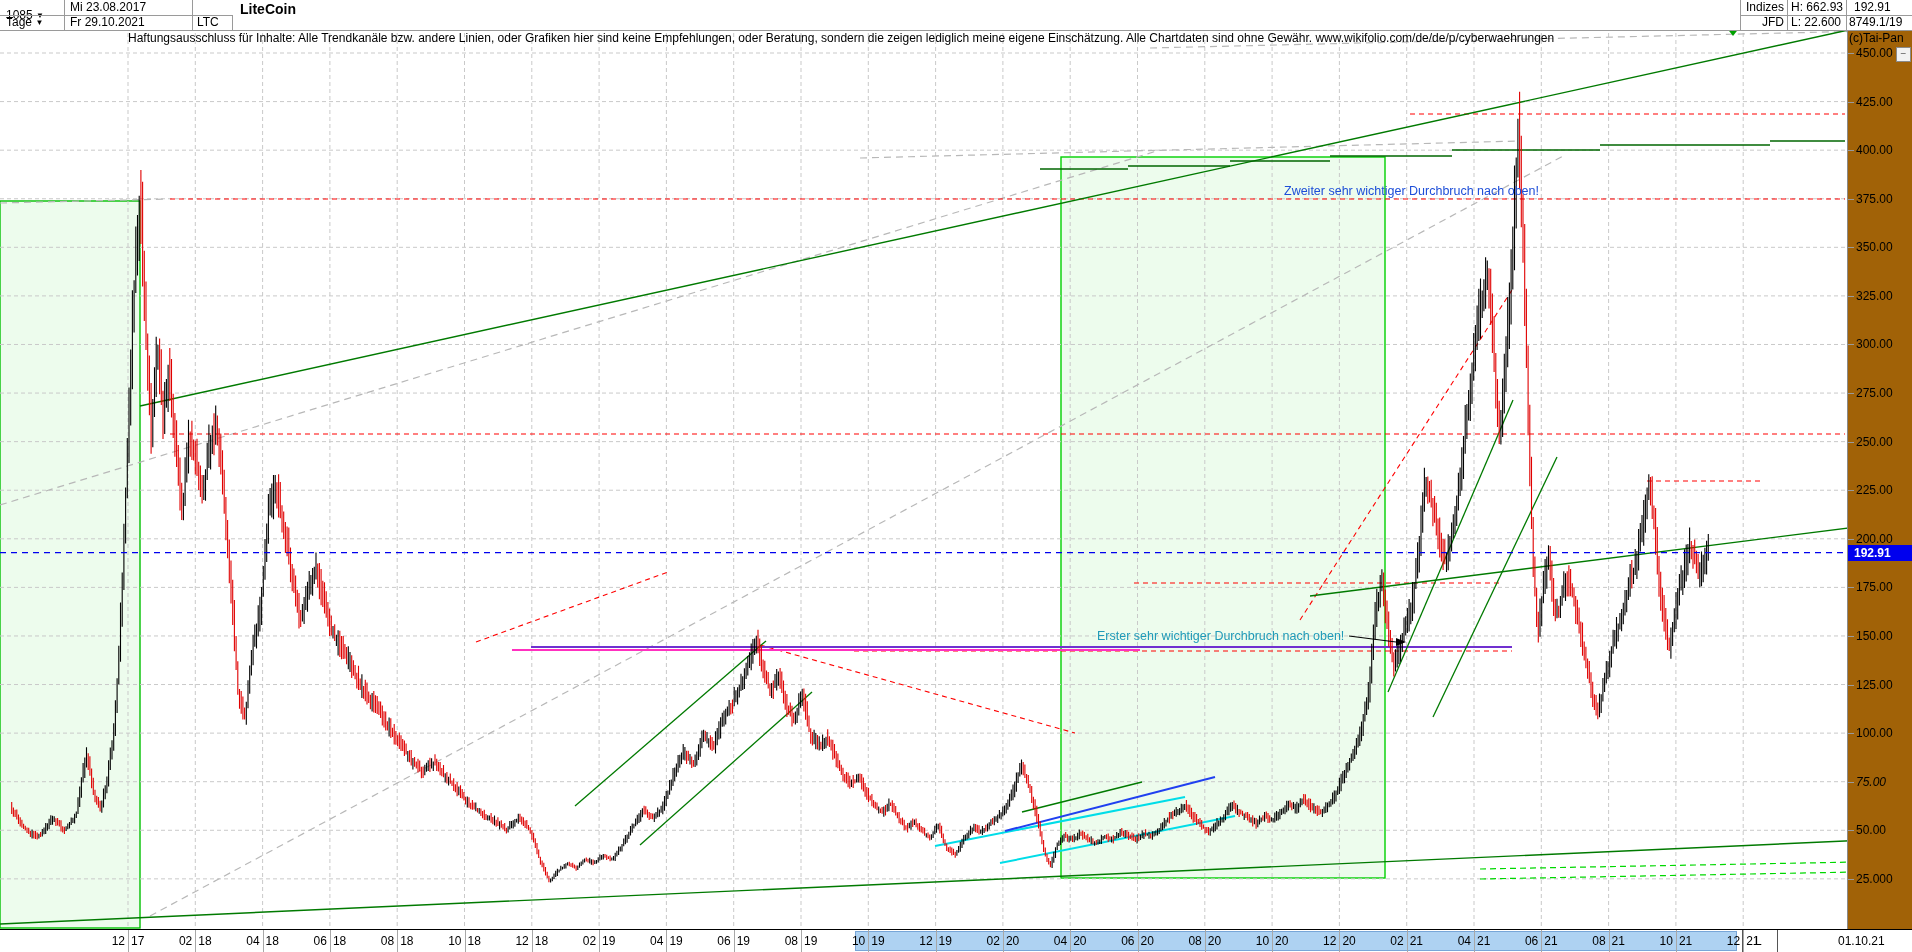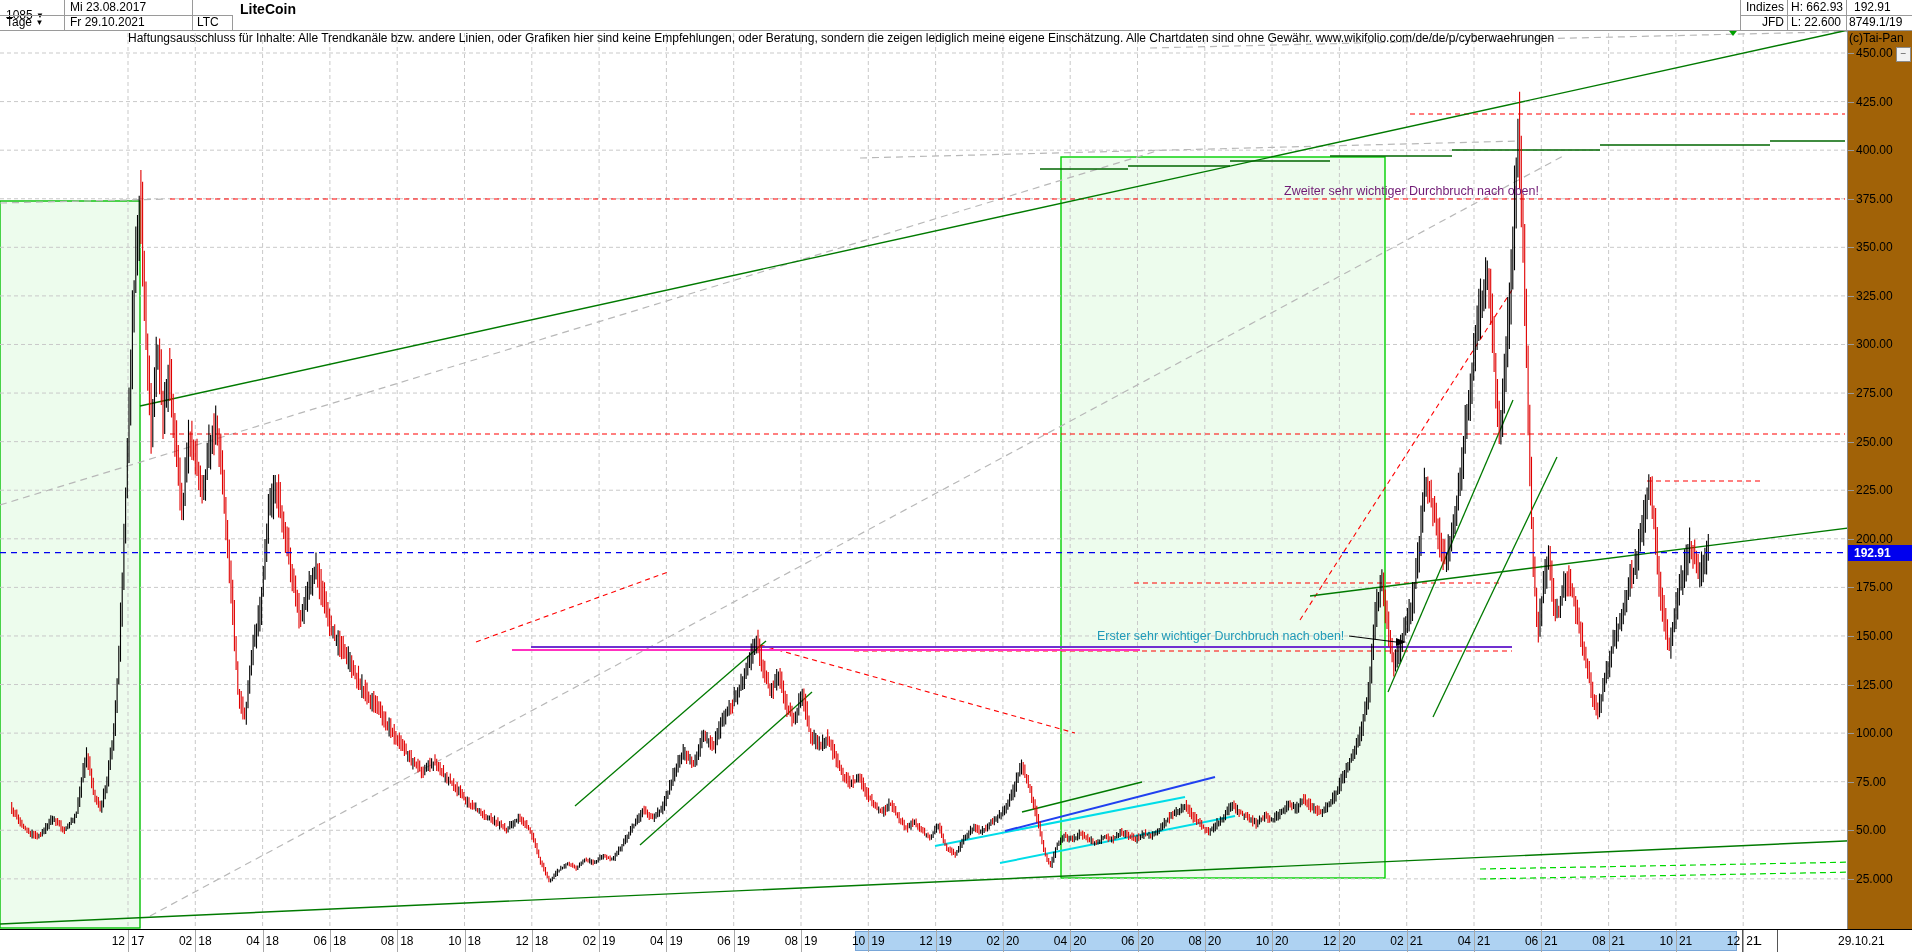--- a/index.html
+++ b/index.html
@@ -123,21 +123,21 @@
       <path d="M32.1 829.6L32.1 838.6M38.9 833.7L38.9 838.6M42.3 829.0L42.3 836.5M44.0 827.4L44.0 834.2M45.7 822.9L45.7 833.9M47.4 823.3L47.4 830.8M49.1 818.7L49.1 829.3M50.8 815.3L50.8 825.0M52.5 815.7L52.5 824.8M54.2 816.2L54.2 822.0M66.1 826.2L66.1 830.9M67.8 823.6L67.8 829.3M69.5 822.1L69.5 828.5M71.2 817.4L71.2 825.1M72.9 817.8L72.9 823.0M74.6 813.7L74.6 823.4M76.3 811.4L76.3 817.9M78.0 797.3L78.0 814.1M79.7 786.5L79.7 806.9M81.4 777.3L81.4 797.8M83.1 763.0L83.1 782.6M84.8 757.4L84.8 777.9M86.5 747.2L86.5 767.4M101.8 800.5L101.8 812.7M103.5 788.5L103.5 807.4M105.2 785.2L105.2 799.3M106.9 776.4L106.9 793.2M108.6 760.2L108.6 786.5M110.3 747.4L110.3 770.0M112.0 740.2L112.0 759.4M113.7 723.3L113.7 750.7M115.4 700.2L115.4 736.0M117.1 678.3L117.1 713.0M118.8 645.7L118.8 684.4M120.5 602.5L120.5 661.8M122.2 572.4L122.2 626.8M123.9 523.8L123.9 589.9M125.6 487.6L125.6 543.4M127.3 437.9L127.3 498.2M129.0 387.5L129.0 463.1M130.7 349.4L130.7 425.5M132.4 290.2L132.4 389.2M134.1 280.2L134.1 332.5M135.8 226.5L135.8 293.1M137.5 215.0L137.5 275.5M139.2 195.7L139.2 261.0M152.8 399.1L152.8 447.2M154.5 367.2L154.5 417.1M156.2 336.7L156.2 397.0M157.9 344.8L157.9 369.8M164.7 382.0L164.7 433.9M166.4 379.1L166.4 407.7M168.1 364.7L168.1 411.9M183.4 492.7L183.4 520.3M185.1 457.3L185.1 506.1M186.8 442.4L186.8 482.4M188.5 419.7L188.5 473.5M203.8 475.1L203.8 499.9M205.5 469.2L205.5 500.7M207.2 442.7L207.2 480.0M208.9 424.5L208.9 468.0M210.6 435.1L210.6 469.6M212.3 425.4L212.3 454.1M215.7 405.4L215.7 444.8M246.3 701.8L246.3 724.7M248.0 680.2L248.0 708.3M249.7 665.6L249.7 693.7M251.4 650.0L251.4 675.5M253.1 634.7L253.1 665.2M254.8 624.4L254.8 646.7M256.5 623.4L256.5 648.4M258.2 605.3L258.2 636.5M259.9 596.8L259.9 631.6M261.6 587.1L261.6 625.0M263.3 566.0L263.3 596.8M265.0 538.9L265.0 579.8M266.7 523.4L266.7 562.1M268.4 494.0L268.4 543.8M270.1 488.0L270.1 515.6M271.8 483.5L271.8 517.4M273.5 475.0L273.5 519.2M275.2 475.1L275.2 503.6M302.4 603.9L302.4 621.6M304.1 596.9L304.1 623.9M305.8 585.9L305.8 610.1M307.5 581.7L307.5 611.7M309.2 571.1L309.2 599.8M310.9 575.1L310.9 594.6M312.6 568.0L312.6 595.8M314.3 566.8L314.3 584.1M316.0 552.4L316.0 579.6M333.0 625.9L333.0 638.6M336.4 634.7L336.4 646.1M338.1 630.3L338.1 655.5M348.3 646.3L348.3 669.2M350.0 652.0L350.0 671.9M361.9 674.3L361.9 698.1M372.1 693.1L372.1 711.4M389.1 717.4L389.1 736.5M407.8 750.9L407.8 761.7M412.9 757.9L412.9 769.5M424.8 764.8L424.8 775.3M426.5 762.7L426.5 771.8M428.2 760.2L428.2 771.1M431.6 758.3L431.6 768.6M433.3 761.4L433.3 771.1M445.2 773.3L445.2 782.6M448.6 776.7L448.6 785.6M458.8 786.5L458.8 795.2M467.3 796.5L467.3 807.5M475.8 802.6L475.8 811.3M479.2 808.1L479.2 813.8M487.7 815.3L487.7 820.4M489.4 815.5L489.4 820.5M494.5 815.5L494.5 825.6M499.6 821.3L499.6 829.4M508.1 826.2L508.1 832.4M509.8 821.1L509.8 829.5M511.5 821.1L511.5 828.2M513.2 820.2L513.2 828.6M514.9 818.9L514.9 826.8M516.6 818.8L516.6 822.6M518.3 813.7L518.3 823.7M550.6 878.4L550.6 882.5M552.3 876.8L552.3 881.2M554.0 873.5L554.0 879.1M555.7 870.8L555.7 877.1M557.4 868.7L557.4 875.9M559.1 869.6L559.1 872.5M560.8 865.8L560.8 870.7M562.5 866.7L562.5 869.6M564.2 864.1L564.2 868.7M565.9 863.3L565.9 868.4M567.6 862.3L567.6 865.4M577.8 865.6L577.8 870.0M579.5 862.4L579.5 867.7M581.2 861.6L581.2 865.9M582.9 859.6L582.9 864.5M584.6 858.6L584.6 862.5M589.7 857.8L589.7 863.6M591.4 859.2L591.4 864.7M594.8 860.3L594.8 864.0M596.5 860.0L596.5 863.7M598.2 857.2L598.2 862.5M599.9 854.6L599.9 860.5M601.6 854.9L601.6 859.7M603.3 854.0L603.3 859.4M611.8 857.6L611.8 860.6M613.5 856.0L613.5 860.4M615.2 852.8L615.2 861.1M616.9 850.8L616.9 856.6M618.6 846.6L618.6 854.9M620.3 846.4L620.3 851.5M622.0 844.0L622.0 851.6M623.7 838.5L623.7 846.2M625.4 834.9L625.4 844.2M627.1 834.6L627.1 842.7M628.8 831.7L628.8 839.1M630.5 826.0L630.5 835.6M632.2 823.5L632.2 832.7M633.9 823.8L633.9 828.5M635.6 818.4L635.6 826.3M637.3 814.8L637.3 824.6M639.0 813.3L639.0 822.9M640.7 810.1L640.7 821.8M642.4 808.3L642.4 817.3M654.3 813.6L654.3 822.1M656.0 812.1L656.0 818.7M657.7 807.4L657.7 817.3M659.4 809.4L659.4 816.7M661.1 805.7L661.1 812.7M662.8 801.6L662.8 814.3M664.5 796.0L664.5 810.8M666.2 791.1L666.2 805.9M667.9 790.4L667.9 798.9M669.6 780.0L669.6 794.7M671.3 779.4L671.3 790.4M673.0 768.1L673.0 786.0M674.7 767.6L674.7 781.2M676.4 763.5L676.4 776.7M678.1 755.1L678.1 772.6M679.8 754.7L679.8 767.7M681.5 752.6L681.5 764.2M683.2 744.1L683.2 759.8M684.9 747.0L684.9 760.6M690.0 753.9L690.0 764.5M695.1 754.5L695.1 767.1M696.8 751.5L696.8 765.5M698.5 744.3L698.5 760.1M700.2 738.0L700.2 756.7M701.9 730.6L701.9 748.2M703.6 729.8L703.6 742.0M707.0 732.1L707.0 743.5M708.7 738.3L708.7 747.6M715.5 731.3L715.5 753.6M717.2 728.0L717.2 745.3M718.9 721.3L718.9 739.4M720.6 717.3L720.6 738.6M722.3 712.8L722.3 726.8M724.0 710.6L724.0 726.5M725.7 708.7L725.7 724.4M727.4 706.4L727.4 716.6M729.1 699.9L729.1 715.7M734.2 687.0L734.2 706.3M735.9 690.2L735.9 702.2M737.6 687.2L737.6 704.6M739.3 684.6L739.3 697.6M741.0 673.8L741.0 691.0M742.7 676.3L742.7 690.1M744.4 668.2L744.4 688.9M746.1 662.8L746.1 679.0M747.8 655.9L747.8 675.5M749.5 652.2L749.5 668.1M751.2 643.4L751.2 670.2M752.9 639.0L752.9 663.8M754.6 638.6L754.6 655.1M756.3 635.7L756.3 653.6M771.6 683.1L771.6 698.0M775.0 674.1L775.0 688.1M776.7 669.0L776.7 690.4M778.4 671.4L778.4 685.7M795.4 711.5L795.4 724.6M797.1 707.7L797.1 722.9M798.8 693.2L798.8 715.4M800.5 691.6L800.5 707.8M802.2 688.8L802.2 705.9M814.1 729.8L814.1 744.3M815.8 732.9L815.8 749.2M819.2 736.2L819.2 750.4M822.6 734.4L822.6 751.1M824.3 738.1L824.3 749.0M826.0 736.7L826.0 748.2M851.5 779.5L851.5 787.1M856.6 774.2L856.6 782.5M858.3 773.7L858.3 782.6M878.7 806.6L878.7 813.6M883.8 806.6L883.8 816.8M887.2 803.7L887.2 811.7M888.9 798.6L888.9 811.2M909.3 822.8L909.3 828.2M911.0 820.4L911.0 829.8M914.4 819.6L914.4 824.9M926.3 833.2L926.3 837.6M931.4 834.3L931.4 839.7M933.1 831.3L933.1 838.1M934.8 825.8L934.8 834.3M936.5 823.6L936.5 832.8M938.2 823.7L938.2 829.6M956.9 850.0L956.9 855.8M958.6 846.0L958.6 852.8M960.3 841.7L960.3 851.8M962.0 838.8L962.0 848.0M963.7 834.9L963.7 844.4M965.4 834.6L965.4 840.6M967.1 832.7L967.1 839.5M968.8 830.4L968.8 838.4M970.5 825.8L970.5 835.2M972.2 827.5L972.2 833.7M973.9 823.8L973.9 831.2M980.7 829.5L980.7 833.7M982.4 826.1L982.4 835.1M984.1 827.9L984.1 833.0M987.5 823.6L987.5 831.4M989.2 822.3L989.2 829.5M990.9 819.3L990.9 826.0M994.3 816.3L994.3 825.2M996.0 816.3L996.0 821.7M997.7 814.6L997.7 823.0M999.4 809.9L999.4 818.6M1001.1 812.2L1001.1 819.5M1002.8 806.5L1002.8 816.4M1004.5 805.5L1004.5 815.2M1006.2 803.1L1006.2 813.4M1007.9 799.4L1007.9 809.8M1009.6 793.7L1009.6 806.7M1011.3 789.4L1011.3 800.7M1013.0 784.5L1013.0 800.3M1014.7 781.4L1014.7 797.2M1016.4 772.5L1016.4 791.7M1018.1 772.2L1018.1 783.0M1019.8 762.9L1019.8 776.6M1021.5 759.6L1021.5 774.4M1052.1 856.8L1052.1 868.1M1053.8 851.8L1053.8 862.7M1055.5 847.3L1055.5 857.9M1057.2 842.4L1057.2 850.0M1058.9 840.4L1058.9 846.1M1060.6 837.5L1060.6 844.9M1062.3 835.2L1062.3 842.8M1064.0 833.8L1064.0 841.6M1069.1 835.7L1069.1 842.5M1070.8 835.5L1070.8 840.7M1074.2 833.9L1074.2 842.2M1075.9 836.2L1075.9 840.2M1077.6 832.7L1077.6 840.6M1079.3 829.6L1079.3 839.3M1091.2 836.3L1091.2 844.2M1094.6 841.2L1094.6 845.8M1098.0 839.3L1098.0 844.5M1099.7 839.4L1099.7 843.9M1101.4 834.8L1101.4 844.1M1103.1 835.9L1103.1 840.3M1104.8 834.9L1104.8 838.8M1111.6 836.4L1111.6 842.4M1115.0 836.1L1115.0 839.4M1116.7 832.1L1116.7 838.6M1118.4 833.0L1118.4 837.9M1120.1 829.1L1120.1 837.1M1125.2 829.9L1125.2 837.9M1137.1 834.7L1137.1 843.6M1140.5 834.5L1140.5 840.0M1142.2 830.6L1142.2 838.2M1143.9 832.3L1143.9 839.0M1147.3 833.5L1147.3 835.7M1149.0 831.7L1149.0 838.7M1152.4 831.3L1152.4 839.8M1154.1 831.3L1154.1 836.5M1155.8 830.4L1155.8 835.5M1157.5 828.4L1157.5 835.5M1159.2 828.1L1159.2 833.9M1160.9 823.2L1160.9 831.3M1162.6 822.3L1162.6 830.2M1164.3 817.9L1164.3 828.5M1166.0 819.7L1166.0 826.6M1167.7 817.6L1167.7 822.5M1171.1 812.1L1171.1 818.7M1174.5 809.4L1174.5 815.9M1176.2 807.1L1176.2 816.8M1177.9 809.1L1177.9 815.1M1179.6 808.0L1179.6 815.2M1181.3 803.7L1181.3 813.2M1183.0 804.3L1183.0 812.4M1184.7 803.9L1184.7 810.1M1210.2 828.3L1210.2 835.8M1211.9 826.5L1211.9 831.2M1213.6 823.4L1213.6 832.4M1215.3 822.5L1215.3 831.2M1217.0 817.9L1217.0 829.6M1218.7 820.5L1218.7 826.5M1220.4 816.4L1220.4 825.7M1222.1 817.3L1222.1 822.5M1223.8 814.3L1223.8 822.6M1225.5 810.1L1225.5 820.2M1227.2 806.6L1227.2 815.3M1228.9 803.2L1228.9 815.2M1230.6 802.5L1230.6 811.7M1232.3 802.1L1232.3 810.9M1237.4 804.7L1237.4 815.1M1244.2 813.6L1244.2 820.1M1251.0 817.3L1251.0 822.8M1254.4 817.8L1254.4 824.2M1257.8 819.6L1257.8 827.3M1259.5 815.5L1259.5 824.6M1261.2 817.6L1261.2 822.2M1264.6 811.9L1264.6 821.7M1271.4 817.2L1271.4 821.5M1273.1 818.0L1273.1 822.6M1274.8 812.5L1274.8 822.6M1276.5 810.9L1276.5 820.8M1278.2 811.8L1278.2 820.6M1279.9 809.1L1279.9 819.3M1281.6 808.8L1281.6 814.9M1283.3 807.4L1283.3 813.8M1285.0 805.3L1285.0 814.2M1286.7 800.8L1286.7 812.2M1288.4 800.8L1288.4 810.6M1293.5 801.9L1293.5 808.9M1295.2 803.8L1295.2 813.6M1296.9 801.8L1296.9 813.7M1298.6 803.3L1298.6 812.7M1300.3 798.2L1300.3 807.2M1302.0 798.4L1302.0 805.3M1313.9 803.3L1313.9 813.4M1322.4 808.9L1322.4 817.0M1324.1 806.4L1324.1 813.5M1325.8 802.2L1325.8 813.0M1327.5 802.5L1327.5 812.2M1329.2 801.3L1329.2 807.2M1330.9 798.9L1330.9 806.8M1332.6 792.5L1332.6 804.4M1334.3 790.6L1334.3 803.8M1336.0 790.5L1336.0 801.5M1337.7 786.3L1337.7 794.9M1339.4 777.8L1339.4 793.9M1341.1 773.8L1341.1 791.3M1342.8 771.1L1342.8 783.5M1344.5 770.1L1344.5 783.2M1346.2 763.0L1346.2 778.0M1347.9 761.9L1347.9 772.6M1349.6 758.0L1349.6 770.5M1351.3 753.4L1351.3 762.8M1353.0 748.9L1353.0 761.1M1354.7 745.7L1354.7 759.0M1356.4 738.1L1356.4 754.7M1358.1 734.5L1358.1 747.5M1359.8 726.4L1359.8 746.0M1361.5 721.5L1361.5 741.3M1363.2 714.0L1363.2 735.9M1364.9 701.5L1364.9 721.4M1366.6 697.3L1366.6 715.1M1368.3 682.0L1368.3 709.4M1370.0 666.5L1370.0 702.6M1371.7 643.8L1371.7 683.4M1373.4 624.6L1373.4 659.9M1375.1 602.1L1375.1 639.5M1376.8 588.7L1376.8 626.9M1378.5 592.1L1378.5 611.3M1380.2 575.1L1380.2 607.5M1381.9 569.3L1381.9 591.2M1395.5 649.2L1395.5 671.6M1397.2 645.3L1397.2 667.5M1398.9 640.3L1398.9 664.3M1400.6 634.8L1400.6 661.7M1402.3 633.1L1402.3 652.0M1404.0 617.4L1404.0 641.4M1405.7 616.2L1405.7 635.4M1407.4 607.9L1407.4 633.0M1409.1 599.0L1409.1 631.6M1410.8 602.6L1410.8 624.2M1412.5 582.0L1412.5 621.0M1414.2 581.9L1414.2 613.5M1415.9 557.9L1415.9 589.1M1417.6 542.2L1417.6 578.6M1419.3 536.1L1419.3 572.5M1421.0 505.6L1421.0 556.1M1422.7 492.2L1422.7 532.7M1424.4 467.8L1424.4 511.7M1426.1 477.0L1426.1 496.7M1446.5 553.1L1446.5 571.9M1448.2 534.2L1448.2 570.3M1449.9 535.9L1449.9 561.6M1451.6 522.6L1451.6 551.5M1453.3 514.3L1453.3 538.4M1455.0 505.9L1455.0 534.0M1456.7 495.4L1456.7 526.1M1458.4 472.7L1458.4 510.5M1460.1 467.5L1460.1 495.9M1461.8 447.3L1461.8 490.7M1463.5 436.1L1463.5 479.0M1465.2 405.1L1465.2 453.7M1466.9 404.0L1466.9 438.9M1468.6 390.1L1468.6 420.6M1470.3 373.5L1470.3 421.0M1472.0 362.6L1472.0 404.0M1473.7 333.0L1473.7 380.8M1475.4 324.9L1475.4 371.3M1477.1 305.4L1477.1 350.0M1478.8 288.7L1478.8 340.9M1480.5 278.6L1480.5 338.8M1482.2 290.6L1482.2 318.0M1483.9 279.3L1483.9 311.3M1485.6 257.3L1485.6 308.7M1487.3 260.6L1487.3 289.9M1500.9 410.1L1500.9 444.5M1502.6 378.5L1502.6 436.9M1504.3 353.8L1504.3 413.4M1506.0 336.2L1506.0 392.0M1507.7 296.9L1507.7 367.3M1509.4 282.5L1509.4 349.1M1511.1 249.3L1511.1 324.4M1512.8 226.5L1512.8 289.5M1514.5 165.4L1514.5 270.2M1516.2 157.6L1516.2 228.5M1517.9 118.8L1517.9 177.4M1540.0 598.4L1540.0 636.7M1541.7 596.3L1541.7 626.3M1543.4 570.9L1543.4 603.3M1545.1 559.1L1545.1 594.1M1546.8 556.4L1546.8 588.8M1548.5 545.2L1548.5 569.8M1557.0 598.8L1557.0 618.3M1560.4 596.1L1560.4 618.1M1562.1 585.3L1562.1 605.7M1563.8 571.2L1563.8 597.8M1565.5 573.3L1565.5 601.0M1599.5 693.5L1599.5 717.2M1601.2 694.3L1601.2 713.1M1602.9 677.9L1602.9 701.5M1604.6 672.7L1604.6 691.9M1606.3 661.1L1606.3 683.4M1608.0 661.2L1608.0 679.0M1609.7 650.7L1609.7 677.3M1611.4 646.3L1611.4 667.6M1613.1 629.7L1613.1 653.7M1614.8 629.9L1614.8 646.4M1616.5 616.9L1616.5 648.7M1618.2 623.4L1618.2 641.5M1619.9 613.0L1619.9 629.6M1621.6 609.0L1621.6 631.2M1623.3 602.7L1623.3 624.2M1625.0 589.9L1625.0 615.6M1626.7 589.9L1626.7 612.2M1628.4 577.3L1628.4 599.9M1630.1 563.9L1630.1 596.8M1633.5 567.8L1633.5 584.0M1635.2 549.0L1635.2 575.0M1636.9 551.1L1636.9 579.1M1638.6 529.0L1638.6 570.4M1640.3 523.0L1640.3 551.6M1642.0 515.1L1642.0 542.2M1643.7 500.0L1643.7 545.7M1645.4 494.4L1645.4 532.8M1647.1 487.4L1647.1 519.3M1648.8 474.3L1648.8 500.0M1670.9 627.5L1670.9 658.8M1672.6 622.1L1672.6 646.0M1674.3 608.2L1674.3 632.3M1676.0 592.1L1676.0 629.0M1677.7 588.1L1677.7 619.6M1679.4 574.0L1679.4 605.4M1681.1 565.3L1681.1 590.6M1682.8 570.3L1682.8 594.9M1684.5 549.2L1684.5 588.1M1686.2 544.6L1686.2 581.4M1687.9 544.1L1687.9 575.3M1689.6 527.6L1689.6 563.3M1699.8 562.2L1699.8 587.6M1701.5 551.6L1701.5 586.3M1703.2 554.7L1703.2 582.2M1704.9 547.7L1704.9 574.2M1706.6 540.7L1706.6 574.4M1708.3 534.0L1708.3 560.8" stroke="#000000" stroke-width="1.1" fill="none"></path>
       <path d="M11.7 802.1L11.7 813.9M13.4 807.6L13.4 816.8M15.1 809.8L15.1 817.1M16.8 809.4L16.8 819.5M18.5 814.6L18.5 824.1M20.2 817.2L20.2 826.6M21.9 819.7L21.9 827.7M23.6 823.8L23.6 829.0M25.3 825.8L25.3 830.6M27.0 827.4L27.0 833.1M28.7 827.8L28.7 833.9M30.4 831.0L30.4 836.9M33.8 830.8L33.8 838.5M35.5 830.9L35.5 839.1M37.2 832.5L37.2 839.6M40.6 831.9L40.6 837.0M55.9 818.3L55.9 825.9M57.6 818.0L57.6 825.4M59.3 819.9L59.3 826.5M61.0 820.3L61.0 831.4M62.7 826.2L62.7 832.6M64.4 826.7L64.4 833.9M88.2 753.2L88.2 769.9M89.9 756.3L89.9 775.8M91.6 768.4L91.6 788.2M93.3 777.7L93.3 795.0M95.0 789.7L95.0 802.3M96.7 795.8L96.7 804.8M98.4 796.9L98.4 807.8M100.1 800.8L100.1 811.5M140.9 170.0L140.9 243.9M142.6 181.7L142.6 286.5M144.3 250.8L144.3 321.0M146.0 281.6L146.0 349.9M147.7 333.4L147.7 390.7M149.4 355.4L149.4 415.2M151.1 382.9L151.1 453.8M159.6 338.5L159.6 394.2M161.3 349.3L161.3 405.0M163.0 390.7L163.0 438.9M169.8 347.9L169.8 401.0M171.5 359.0L171.5 417.4M173.2 393.8L173.2 438.0M174.9 412.9L174.9 456.7M176.6 420.2L176.6 467.0M178.3 444.9L178.3 485.8M180.0 457.4L180.0 510.4M181.7 482.8L181.7 519.9M190.2 431.6L190.2 456.7M191.9 420.8L191.9 459.9M193.6 439.4L193.6 460.6M195.3 440.7L195.3 474.5M197.0 438.8L197.0 476.0M198.7 461.8L198.7 490.1M200.4 465.5L200.4 497.0M202.1 475.1L202.1 503.4M214.0 413.2L214.0 455.3M217.4 415.5L217.4 445.5M219.1 428.3L219.1 467.1M220.8 433.6L220.8 474.6M222.5 450.3L222.5 494.6M224.2 469.7L224.2 513.8M225.9 497.0L225.9 540.3M227.6 520.0L227.6 558.3M229.3 539.5L229.3 583.2M231.0 560.6L231.0 603.5M232.7 579.7L232.7 625.1M234.4 600.0L234.4 651.3M236.1 636.0L236.1 670.0M237.8 661.3L237.8 694.8M239.5 688.9L239.5 708.8M241.2 691.1L241.2 713.8M242.9 696.5L242.9 719.6M244.6 707.5L244.6 719.5M276.9 482.2L276.9 508.6M278.6 474.2L278.6 517.6M280.3 482.0L280.3 518.3M282.0 505.2L282.0 532.6M283.7 511.6L283.7 539.1M285.4 522.0L285.4 553.0M287.1 526.4L287.1 556.2M288.8 527.6L288.8 564.5M290.5 547.4L290.5 582.3M292.2 564.1L292.2 591.3M293.9 568.6L293.9 593.0M295.6 575.4L295.6 606.4M297.3 589.7L297.3 612.8M299.0 593.1L299.0 628.4M300.7 610.1L300.7 627.1M317.7 563.5L317.7 587.6M319.4 563.1L319.4 599.2M321.1 569.1L321.1 605.2M322.8 580.8L322.8 607.0M324.5 582.2L324.5 613.4M326.2 591.2L326.2 617.8M327.9 601.9L327.9 626.6M329.6 608.6L329.6 636.0M331.3 615.6L331.3 635.5M334.7 624.3L334.7 640.9M339.8 630.8L339.8 657.1M341.5 636.1L341.5 659.3M343.2 636.0L343.2 659.0M344.9 644.0L344.9 658.8M346.6 647.1L346.6 664.3M351.7 655.2L351.7 678.0M353.4 660.3L353.4 675.7M355.1 665.1L355.1 679.2M356.8 672.8L356.8 688.5M358.5 665.8L358.5 690.1M360.2 678.6L360.2 690.0M363.6 685.9L363.6 698.8M365.3 679.7L365.3 701.2M367.0 682.4L367.0 704.5M368.7 691.5L368.7 702.9M370.4 694.8L370.4 709.3M373.8 691.0L373.8 712.4M375.5 695.2L375.5 713.1M377.2 695.9L377.2 714.1M378.9 701.2L378.9 714.9M380.6 701.5L380.6 718.1M382.3 705.5L382.3 725.5M384.0 711.2L384.0 727.4M385.7 711.6L385.7 730.6M387.4 721.3L387.4 730.5M390.8 718.2L390.8 737.9M392.5 727.7L392.5 736.9M394.2 724.1L394.2 744.4M395.9 731.0L395.9 744.8M397.6 735.2L397.6 746.3M399.3 732.5L399.3 749.1M401.0 735.2L401.0 751.1M402.7 739.1L402.7 751.0M404.4 740.6L404.4 756.1M406.1 743.6L406.1 754.4M409.5 750.2L409.5 762.2M411.2 750.0L411.2 765.5M414.6 757.0L414.6 766.7M416.3 761.4L416.3 768.4M418.0 758.7L418.0 772.5M419.7 760.6L419.7 771.5M421.4 766.8L421.4 778.2M423.1 766.4L423.1 778.1M429.9 757.7L429.9 772.0M435.0 754.2L435.0 765.4M436.7 758.7L436.7 771.1M438.4 761.9L438.4 771.6M440.1 762.1L440.1 775.2M441.8 768.1L441.8 776.3M443.5 765.1L443.5 777.3M446.9 772.1L446.9 783.6M450.3 773.4L450.3 783.7M452.0 780.6L452.0 785.9M453.7 778.3L453.7 791.1M455.4 784.3L455.4 792.2M457.1 782.0L457.1 796.3M460.5 785.2L460.5 797.9M462.2 788.9L462.2 798.5M463.9 791.9L463.9 800.6M465.6 796.8L465.6 804.5M469.0 797.2L469.0 807.8M470.7 802.8L470.7 809.2M472.4 800.0L472.4 809.7M474.1 802.6L474.1 809.5M477.5 807.9L477.5 812.4M480.9 808.4L480.9 816.1M482.6 810.9L482.6 818.2M484.3 809.8L484.3 819.9M486.0 814.0L486.0 819.9M491.1 813.0L491.1 822.8M492.8 816.9L492.8 824.3M496.2 819.7L496.2 826.8M497.9 817.3L497.9 826.0M501.3 820.2L501.3 827.8M503.0 824.1L503.0 829.6M504.7 823.0L504.7 831.3M506.4 827.8L506.4 833.5M520.0 813.7L520.0 822.0M521.7 816.6L521.7 824.5M523.4 817.2L523.4 825.9M525.1 820.4L525.1 828.1M526.8 820.1L526.8 828.8M528.5 825.1L528.5 830.2M530.2 827.3L530.2 833.7M531.9 830.0L531.9 839.7M533.6 832.7L533.6 842.5M535.3 838.3L535.3 848.0M537.0 843.1L537.0 854.2M538.7 849.5L538.7 857.9M540.4 856.8L540.4 864.7M542.1 860.4L542.1 867.2M543.8 862.8L543.8 871.4M545.5 867.1L545.5 875.5M547.2 871.7L547.2 878.2M548.9 875.8L548.9 882.2M569.3 861.8L569.3 866.3M571.0 863.2L571.0 867.0M572.7 862.7L572.7 867.8M574.4 864.4L574.4 868.6M576.1 865.5L576.1 870.7M586.3 857.6L586.3 861.6M588.0 858.8L588.0 862.6M593.1 859.4L593.1 865.2M605.0 854.0L605.0 857.8M606.7 854.7L606.7 860.0M608.4 856.2L608.4 859.1M610.1 855.4L610.1 861.2M644.1 805.8L644.1 814.4M645.8 806.3L645.8 814.6M647.5 809.6L647.5 817.7M649.2 811.9L649.2 820.0M650.9 813.0L650.9 819.0M652.6 813.6L652.6 819.3M686.6 750.7L686.6 764.1M688.3 750.8L688.3 760.7M691.7 756.5L691.7 768.0M693.4 760.0L693.4 766.8M705.3 730.8L705.3 741.2M710.4 735.3L710.4 749.8M712.1 737.0L712.1 750.9M713.8 741.0L713.8 749.8M730.8 703.1L730.8 714.5M732.5 699.4L732.5 713.6M758.0 629.7L758.0 653.3M759.7 638.6L759.7 666.0M761.4 645.5L761.4 671.6M763.1 659.4L763.1 678.2M764.8 660.8L764.8 682.7M766.5 670.4L766.5 684.1M768.2 671.9L768.2 688.5M769.9 683.5L769.9 695.9M773.3 680.4L773.3 699.1M780.1 667.9L780.1 688.7M781.8 671.4L781.8 693.1M783.5 680.6L783.5 703.6M785.2 690.8L785.2 709.8M786.9 693.9L786.9 716.9M788.6 705.6L788.6 714.8M790.3 702.5L790.3 716.6M792.0 705.8L792.0 726.4M793.7 712.8L793.7 723.2M803.9 688.4L803.9 711.6M805.6 693.7L805.6 719.8M807.3 701.3L807.3 726.6M809.0 715.4L809.0 732.0M810.7 728.2L810.7 743.7M812.4 731.9L812.4 745.4M817.5 734.9L817.5 749.4M820.9 741.7L820.9 749.6M827.7 729.3L827.7 745.8M829.4 736.3L829.4 747.1M831.1 739.4L831.1 750.5M832.8 739.8L832.8 759.7M834.5 744.1L834.5 758.5M836.2 751.1L836.2 767.2M837.9 753.5L837.9 768.3M839.6 760.3L839.6 771.1M841.3 764.7L841.3 775.0M843.0 767.8L843.0 781.3M844.7 774.0L844.7 782.6M846.4 772.1L846.4 783.5M848.1 772.6L848.1 787.2M849.8 775.8L849.8 788.7M853.2 774.9L853.2 787.9M854.9 779.3L854.9 783.6M860.0 773.6L860.0 782.7M861.7 774.0L861.7 789.5M863.4 777.6L863.4 791.5M865.1 783.1L865.1 796.7M866.8 787.1L866.8 799.7M868.5 787.7L868.5 802.3M870.2 795.4L870.2 800.4M871.9 794.1L871.9 806.2M873.6 799.9L873.6 807.8M875.3 801.8L875.3 808.7M877.0 802.6L877.0 810.3M880.4 808.4L880.4 813.0M882.1 807.0L882.1 813.7M885.5 804.9L885.5 815.5M890.6 802.4L890.6 806.1M892.3 800.2L892.3 812.0M894.0 802.9L894.0 812.8M895.7 806.0L895.7 815.4M897.4 812.2L897.4 818.3M899.1 811.9L899.1 823.3M900.8 818.3L900.8 824.5M902.5 817.5L902.5 825.3M904.2 819.8L904.2 830.2M905.9 825.3L905.9 829.8M907.6 822.9L907.6 832.4M912.7 818.4L912.7 826.9M916.1 818.4L916.1 827.2M917.8 823.2L917.8 829.8M919.5 822.9L919.5 831.8M921.2 825.9L921.2 832.6M922.9 827.1L922.9 833.6M924.6 827.8L924.6 835.7M928.0 832.5L928.0 838.3M929.7 834.4L929.7 840.4M939.9 822.8L939.9 833.4M941.6 825.7L941.6 837.9M943.3 833.6L943.3 843.3M945.0 839.2L945.0 845.9M946.7 843.4L946.7 850.9M948.4 847.2L948.4 851.9M950.1 846.6L950.1 853.0M951.8 847.6L951.8 855.6M953.5 848.8L953.5 855.0M955.2 851.7L955.2 857.8M975.6 824.1L975.6 832.2M977.3 824.8L977.3 833.1M979.0 825.3L979.0 834.4M985.8 824.7L985.8 831.5M992.6 817.9L992.6 824.4M1023.2 761.9L1023.2 775.3M1024.9 764.6L1024.9 778.1M1026.6 774.0L1026.6 783.4M1028.3 775.1L1028.3 788.0M1030.0 783.9L1030.0 793.0M1031.7 786.0L1031.7 803.1M1033.4 796.8L1033.4 809.1M1035.1 799.3L1035.1 816.2M1036.8 805.8L1036.8 822.5M1038.5 814.1L1038.5 828.6M1040.2 821.4L1040.2 836.4M1041.9 831.3L1041.9 844.2M1043.6 839.9L1043.6 851.9M1045.3 847.6L1045.3 856.6M1047.0 853.7L1047.0 861.9M1048.7 858.0L1048.7 864.5M1050.4 861.1L1050.4 867.2M1065.7 832.0L1065.7 838.0M1067.4 834.3L1067.4 841.7M1072.5 835.5L1072.5 842.0M1081.0 831.6L1081.0 835.9M1082.7 830.4L1082.7 839.8M1084.4 831.9L1084.4 838.7M1086.1 835.3L1086.1 840.2M1087.8 833.8L1087.8 842.6M1089.5 837.2L1089.5 842.2M1092.9 838.3L1092.9 844.5M1096.3 839.9L1096.3 844.9M1106.5 834.2L1106.5 839.2M1108.2 833.5L1108.2 841.9M1109.9 836.3L1109.9 840.6M1113.3 835.0L1113.3 843.5M1121.8 828.0L1121.8 835.8M1123.5 830.9L1123.5 836.7M1126.9 830.0L1126.9 837.6M1128.6 831.8L1128.6 840.0M1130.3 834.5L1130.3 838.9M1132.0 832.4L1132.0 840.5M1133.7 833.4L1133.7 841.1M1135.4 836.2L1135.4 842.0M1138.8 833.2L1138.8 841.3M1145.6 829.2L1145.6 836.4M1150.7 833.2L1150.7 838.4M1169.4 812.1L1169.4 823.6M1172.8 811.1L1172.8 819.3M1186.4 799.9L1186.4 811.8M1188.1 804.6L1188.1 813.9M1189.8 804.8L1189.8 817.1M1191.5 807.7L1191.5 819.3M1193.2 812.0L1193.2 822.7M1194.9 812.1L1194.9 821.9M1196.6 813.9L1196.6 824.9M1198.3 819.1L1198.3 823.9M1200.0 818.0L1200.0 826.9M1201.7 819.9L1201.7 829.8M1203.4 824.6L1203.4 828.8M1205.1 826.9L1205.1 833.4M1206.8 826.9L1206.8 832.9M1208.5 827.1L1208.5 835.3M1234.0 800.5L1234.0 809.3M1235.7 802.9L1235.7 813.6M1239.1 809.1L1239.1 816.9M1240.8 809.6L1240.8 814.4M1242.5 810.8L1242.5 816.0M1245.9 812.3L1245.9 818.0M1247.6 812.0L1247.6 820.6M1249.3 814.0L1249.3 822.6M1252.7 815.3L1252.7 826.5M1256.1 817.9L1256.1 828.8M1262.9 815.3L1262.9 820.8M1266.3 811.6L1266.3 818.7M1268.0 813.0L1268.0 822.9M1269.7 815.3L1269.7 822.8M1290.1 800.2L1290.1 807.5M1291.8 802.4L1291.8 810.3M1303.7 794.0L1303.7 804.0M1305.4 794.3L1305.4 805.5M1307.1 799.5L1307.1 807.2M1308.8 798.3L1308.8 809.9M1310.5 798.8L1310.5 812.2M1312.2 802.9L1312.2 810.5M1315.6 805.9L1315.6 813.8M1317.3 805.2L1317.3 816.1M1319.0 805.7L1319.0 815.1M1320.7 809.2L1320.7 814.3M1383.6 572.4L1383.6 606.3M1385.3 589.6L1385.3 623.3M1387.0 600.5L1387.0 629.0M1388.7 611.4L1388.7 646.5M1390.4 629.9L1390.4 653.8M1392.1 638.1L1392.1 662.2M1393.8 652.2L1393.8 676.6M1427.8 476.5L1427.8 503.7M1429.5 481.0L1429.5 502.4M1431.2 479.7L1431.2 507.5M1432.9 497.9L1432.9 526.3M1434.6 496.1L1434.6 522.8M1436.3 502.7L1436.3 535.6M1438.0 518.6L1438.0 549.3M1439.7 517.5L1439.7 557.4M1441.4 532.8L1441.4 561.5M1443.1 539.0L1443.1 569.9M1444.8 539.2L1444.8 564.3M1489.0 268.3L1489.0 308.4M1490.7 268.8L1490.7 324.7M1492.4 293.5L1492.4 353.0M1494.1 316.3L1494.1 372.1M1495.8 352.9L1495.8 408.6M1497.5 379.1L1497.5 427.0M1499.2 400.7L1499.2 444.1M1519.6 91.7L1519.6 188.3M1521.3 135.8L1521.3 227.3M1523.0 194.2L1523.0 262.7M1524.7 224.0L1524.7 326.1M1526.4 288.8L1526.4 368.1M1528.1 345.6L1528.1 435.2M1529.8 404.7L1529.8 486.3M1531.5 456.8L1531.5 529.0M1533.2 517.0L1533.2 577.0M1534.9 556.5L1534.9 596.5M1536.6 587.7L1536.6 627.1M1538.3 611.8L1538.3 642.5M1550.2 546.0L1550.2 580.5M1551.9 560.4L1551.9 601.8M1553.6 578.1L1553.6 615.9M1555.3 599.1L1555.3 621.2M1558.7 605.7L1558.7 617.8M1567.2 571.3L1567.2 596.5M1568.9 565.3L1568.9 596.4M1570.6 569.0L1570.6 596.2M1572.3 583.3L1572.3 597.6M1574.0 587.2L1574.0 606.6M1575.7 596.0L1575.7 623.9M1577.4 599.8L1577.4 624.6M1579.1 607.4L1579.1 633.4M1580.8 621.4L1580.8 646.9M1582.5 622.4L1582.5 655.8M1584.2 641.5L1584.2 660.6M1585.9 646.7L1585.9 668.2M1587.6 658.4L1587.6 678.8M1589.3 661.0L1589.3 683.3M1591.0 672.2L1591.0 698.1M1592.7 681.7L1592.7 707.1M1594.4 694.3L1594.4 709.9M1596.1 694.9L1596.1 715.4M1597.8 702.5L1597.8 719.2M1631.8 560.1L1631.8 588.5M1650.5 477.1L1650.5 505.4M1652.2 476.2L1652.2 518.9M1653.9 505.6L1653.9 529.3M1655.6 508.1L1655.6 554.8M1657.3 527.0L1657.3 574.5M1659.0 556.0L1659.0 596.8M1660.7 571.7L1660.7 610.8M1662.4 587.7L1662.4 621.7M1664.1 595.1L1664.1 631.4M1665.8 608.0L1665.8 639.8M1667.5 619.2L1667.5 650.0M1669.2 637.6L1669.2 651.0M1691.3 541.0L1691.3 559.2M1693.0 545.0L1693.0 568.7M1694.7 539.6L1694.7 564.3M1696.4 550.8L1696.4 573.2M1698.1 554.0L1698.1 578.9" stroke="#e00000" stroke-width="1.1" fill="none"></path>
       <line x1="0" y1="552.5772880000001" x2="1845" y2="552.5772880000001" stroke="#0000ee" stroke-width="1.3" stroke-dasharray="6 5"></line>
       <line x1="1349" y1="636" x2="1396" y2="642" stroke="#000" stroke-width="1.2"></line>
       <polygon points="1396,638 1406,642 1396,646" fill="#000"></polygon>
       <polygon points="1726,27 1740,27 1733,36" fill="#00a000"></polygon>
     </svg>
 
   <div class="abs" id="disclaimer">Haftungsausschluss für Inhalte: Alle Trendkanäle bzw. andere Linien, oder Grafiken hier sind keine Empfehlungen, oder Beratung, sondern die zeigen lediglich meine eigene Einschätzung. Alle Chartdaten sind ohne Gewähr.  www.wikifolio.com/de/de/p/cyberwaehrungen</div>
 
-  <div class="abs annot" id="annot-0" style="left: 1284px; top: 184px; color: #701a75;">Zweiter sehr wichtiger Durchbruch nach oben!</div>
+  <div class="abs annot" id="annot-0" style="left: 1284px; top: 184px; color: #1d4ed8;">Zweiter sehr wichtiger Durchbruch nach oben!</div>
   <div class="abs annot" id="annot-1" style="left: 1097px; top: 629px; color: rgb(31, 154, 184);">Erster sehr wichtiger Durchbruch nach oben!</div>
 
   <div class="abs" id="axis-panel">
       <div class="ylab" style="top: 16px;">450.00</div>
       <div class="ytick" style="top: 23px;"></div>
       <div class="ylab" style="top: 64.58px;">425.00</div>
       <div class="ytick" style="top: 71.58px;"></div>
       <div class="ylab" style="top: 113.16px;">400.00</div>
       <div class="ytick" style="top: 120.16px;"></div>
       <div class="ylab" style="top: 161.74px;">375.00</div>
@@ -157,21 +157,21 @@
       <div class="ylab" style="top: 501.8px;">200.00</div>
       <div class="ytick" style="top: 508.8px;"></div>
       <div class="ylab" style="top: 550.38px;">175.00</div>
       <div class="ytick" style="top: 557.38px;"></div>
       <div class="ylab" style="top: 598.96px;">150.00</div>
       <div class="ytick" style="top: 605.96px;"></div>
       <div class="ylab" style="top: 647.54px;">125.00</div>
       <div class="ytick" style="top: 654.54px;"></div>
       <div class="ylab" style="top: 696.12px;">100.00</div>
       <div class="ytick" style="top: 703.12px;"></div>
-      <div class="ylab" style="top: 744.7px;">75.00</div>
+      <div class="ylab" style="top: 744.7px; font-style: italic;">75.00</div>
       <div class="ytick" style="top: 751.7px;"></div>
       <div class="ylab" style="top: 793.28px;">50.00</div>
       <div class="ytick" style="top: 800.28px;"></div>
       <div class="ylab" style="top: 841.86px;">25.000</div>
       <div class="ytick" style="top: 848.86px;"></div>
     </div>
   <div class="abs" id="price-tag" style="top: 544.577px; background: rgb(0, 0, 238);">192.91</div>
   <div class="abs" id="copyright" style="left:1849px;top:31px;font-size:12px;">(c)Tai-Pan</div>
   <div class="abs" id="collapse-box">−</div>
 
@@ -275,16 +275,16 @@
         <div class="xdiv" style="left: 1675.9px;"></div>
         <div class="xm" style="left: 1649.9px; width: 23px; text-align: right;">10</div>
         <div class="xy" style="left: 1678.9px;">21</div>
         <div class="xdiv" style="left: 1743.2px;"></div>
         <div class="xm" style="left: 1717.2px; width: 23px; text-align: right;">12</div>
         <div class="xy" style="left: 1746.2px;">21</div>
       </div>
     <div class="bcell-border" id="lb1" style="left: 1742px;"></div>
     <div class="bcell-border" id="lb2" style="left: 1777px;"></div>
     <div id="l-label" style="left: 1755px;">L</div>
-    <div id="last-date" style="left: 1838px;">29.10.21</div>
+    <div id="last-date" style="left: 1838px;">01.10.21</div>
   </div>
 
 </div>
 
 </body></html>

